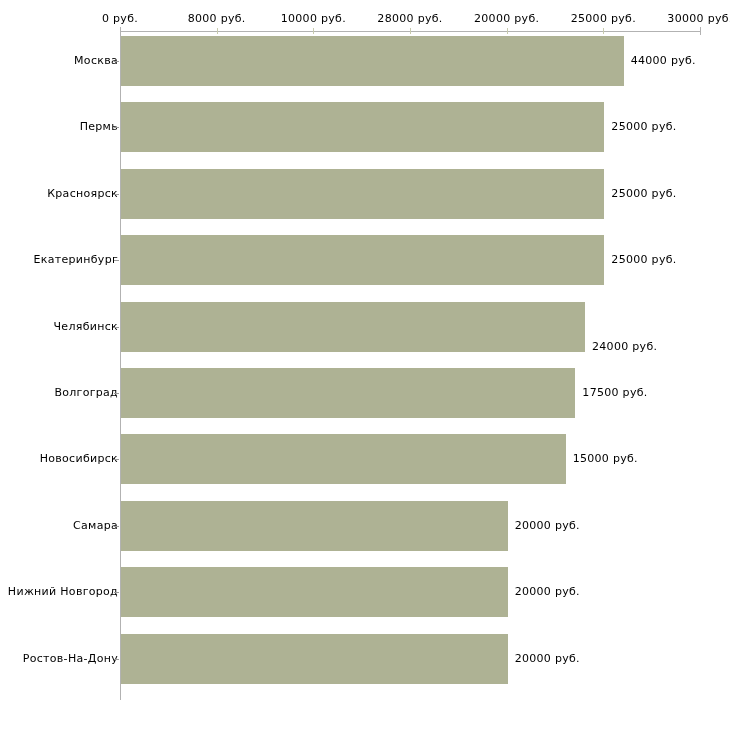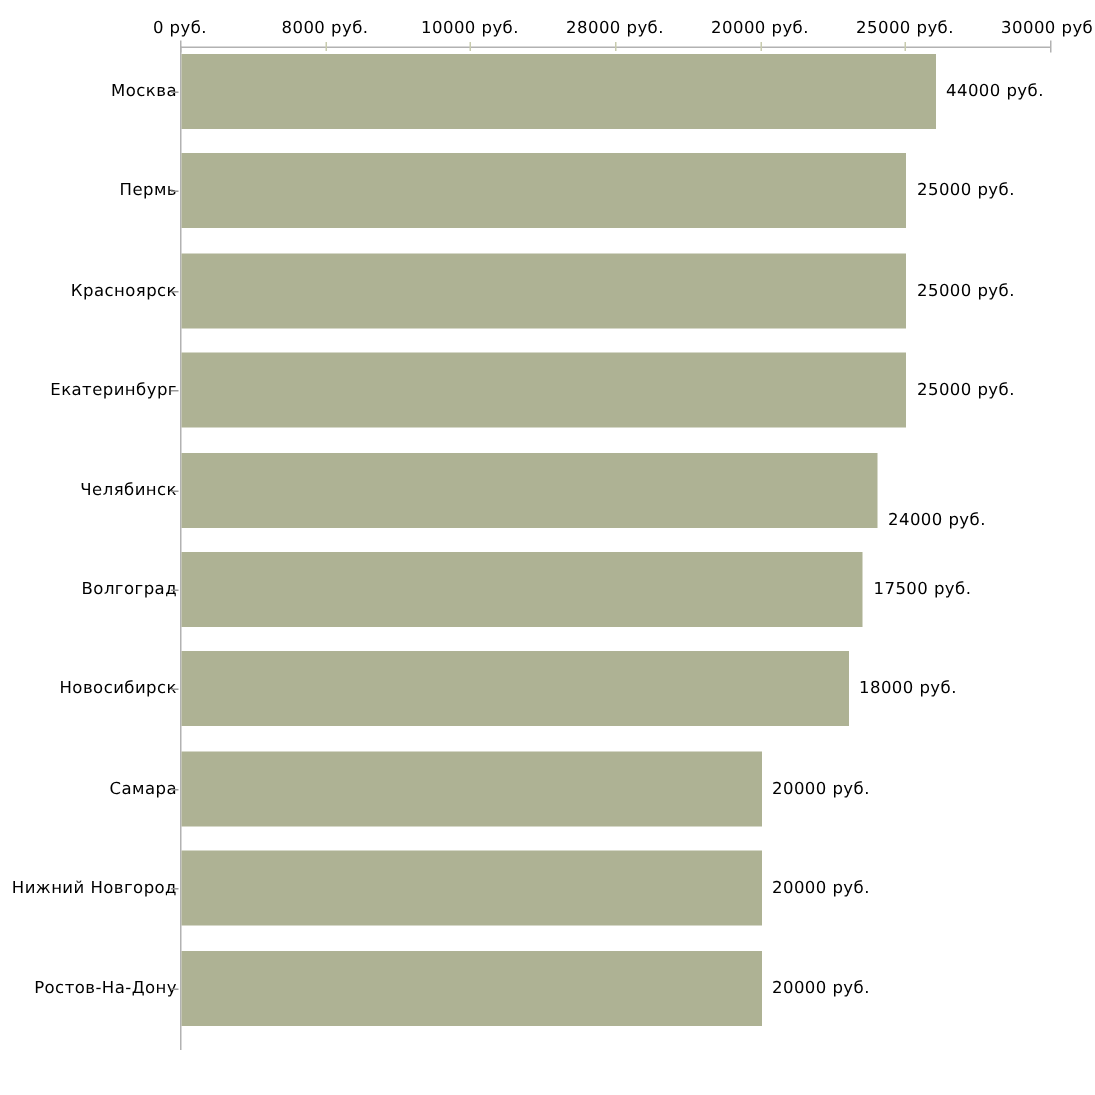--- a/index.html
+++ b/index.html
@@ -172,21 +172,21 @@
         <div class="bar-row" style="top: 337px; height: 50px;">
           <div class="cat-label" style="top: 18px;">Волгоград</div>
           <div class="cat-tick" style="top: 25px;"></div>
           <div class="bar" style="top: 0px; height: 50px; width: 454.333px; background: rgb(174, 178, 148);"></div>
           <div class="bar-value" style="left: 582.333px; top: 18px;">17500 руб.</div>
         </div>
         <div class="bar-row" style="top: 403.4px; height: 50px;">
           <div class="cat-label" style="top: 18px;">Новосибирск</div>
           <div class="cat-tick" style="top: 25px;"></div>
           <div class="bar" style="top: 0px; height: 50px; width: 444.667px; background: rgb(174, 178, 148);"></div>
-          <div class="bar-value" style="left: 572.667px; top: 18px;">18000 руб.</div>
+          <div class="bar-value" style="left: 572.667px; top: 18px;">15000 руб.</div>
         </div>
         <div class="bar-row" style="top: 469.8px; height: 50px;">
           <div class="cat-label" style="top: 18px;">Самара</div>
           <div class="cat-tick" style="top: 25px;"></div>
           <div class="bar" style="top: 0px; height: 50px; width: 386.667px; background: rgb(174, 178, 148);"></div>
           <div class="bar-value" style="left: 514.667px; top: 18px;">20000 руб.</div>
         </div>
         <div class="bar-row" style="top: 536.2px; height: 50px;">
           <div class="cat-label" style="top: 18px;">Нижний Новгород</div>
           <div class="cat-tick" style="top: 25px;"></div>

